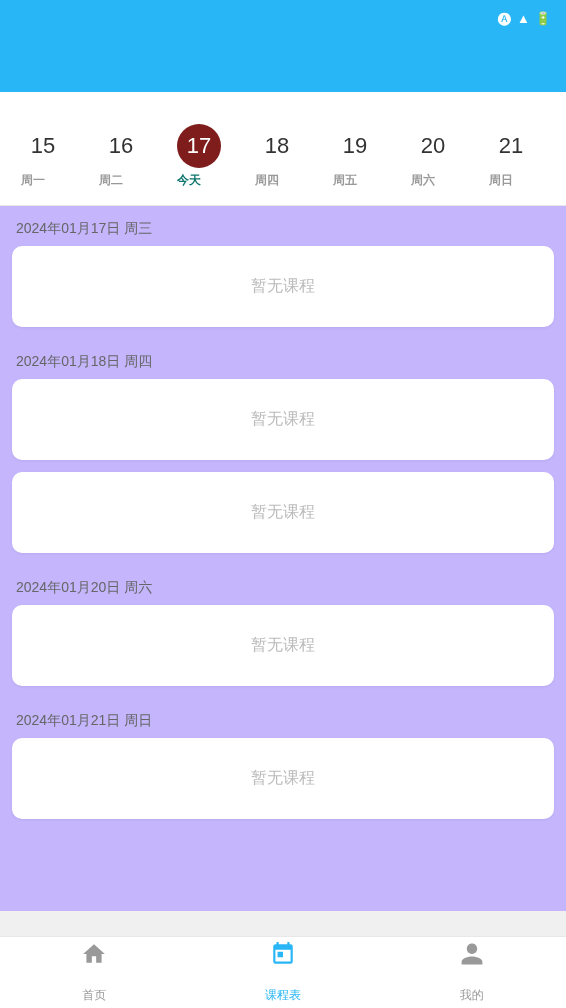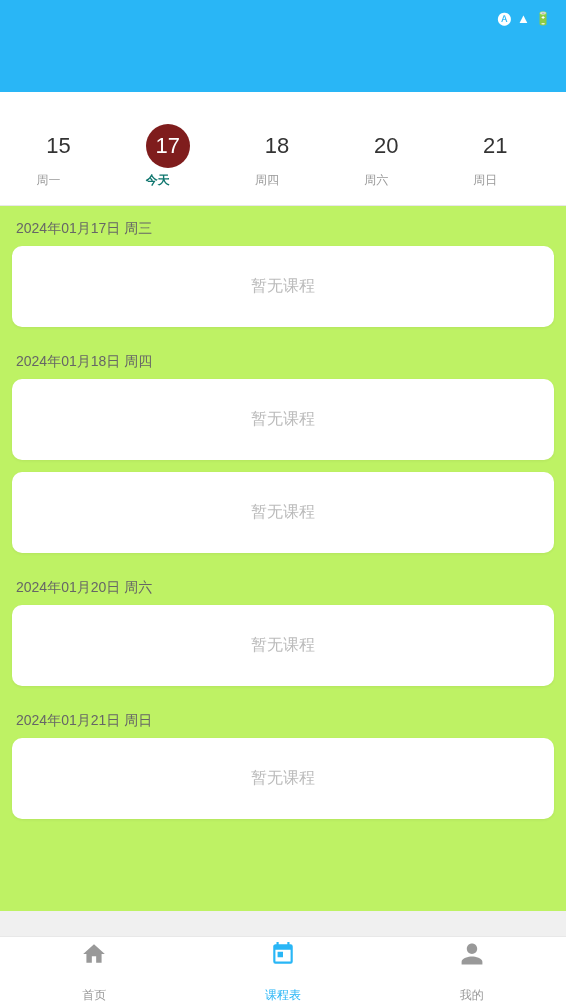--- a/index.html
+++ b/index.html
@@ -89,29 +89,30 @@
       justify-content: center;
       border-radius: 50%;
     }
     .day-number.today {
       background: #7f1d1d;
       color: white;
     }
     .day-name {
       font-size: 12px;
       color: #999;
+      font-weight: bold;
     }
     .day-name.today-label {
       color: #0f766e;
       font-weight: 600;
     }
 
     
     .content {
-      background: #bef264;
+      background: #c4b5fd;
       padding: 0 0 80px 0;
     }
 
     
     .date-section {
       margin-top: 0;
     }
     .date-header {
       padding: 14px 16px 8px;
       font-size: 14px;
@@ -188,26 +189,34 @@
 
 <div class="year-label"></div>
 
 <div class="week-selector">
 
 <div class="day-item">
       <span class="day-number">15</span>
       <span class="day-name">周一</span>
     </div>
     <div class="day-item">
+      <span class="day-number">16</span>
+      <span class="day-name">周二</span>
+    </div>
+    <div class="day-item">
       <span class="day-number today">17</span>
       <span class="day-name today-label">今天</span>
     </div>
     <div class="day-item">
       <span class="day-number">18</span>
       <span class="day-name">周四</span>
+    </div>
+    <div class="day-item">
+      <span class="day-number">19</span>
+      <span class="day-name">周五</span>
     </div>
     <div class="day-item">
       <span class="day-number">20</span>
       <span class="day-name">周六</span>
     </div>
     <div class="day-item">
       <span class="day-number">21</span>
       <span class="day-name">周日</span>
     </div>
   </div>

